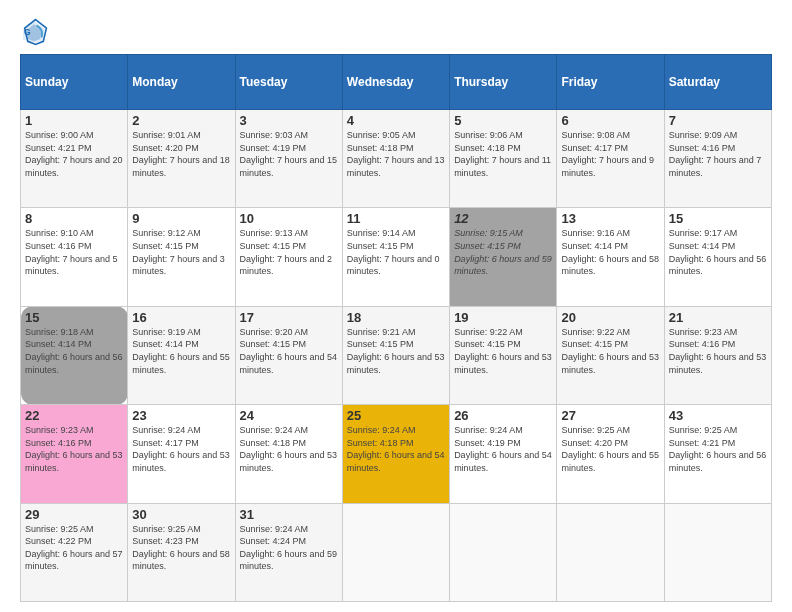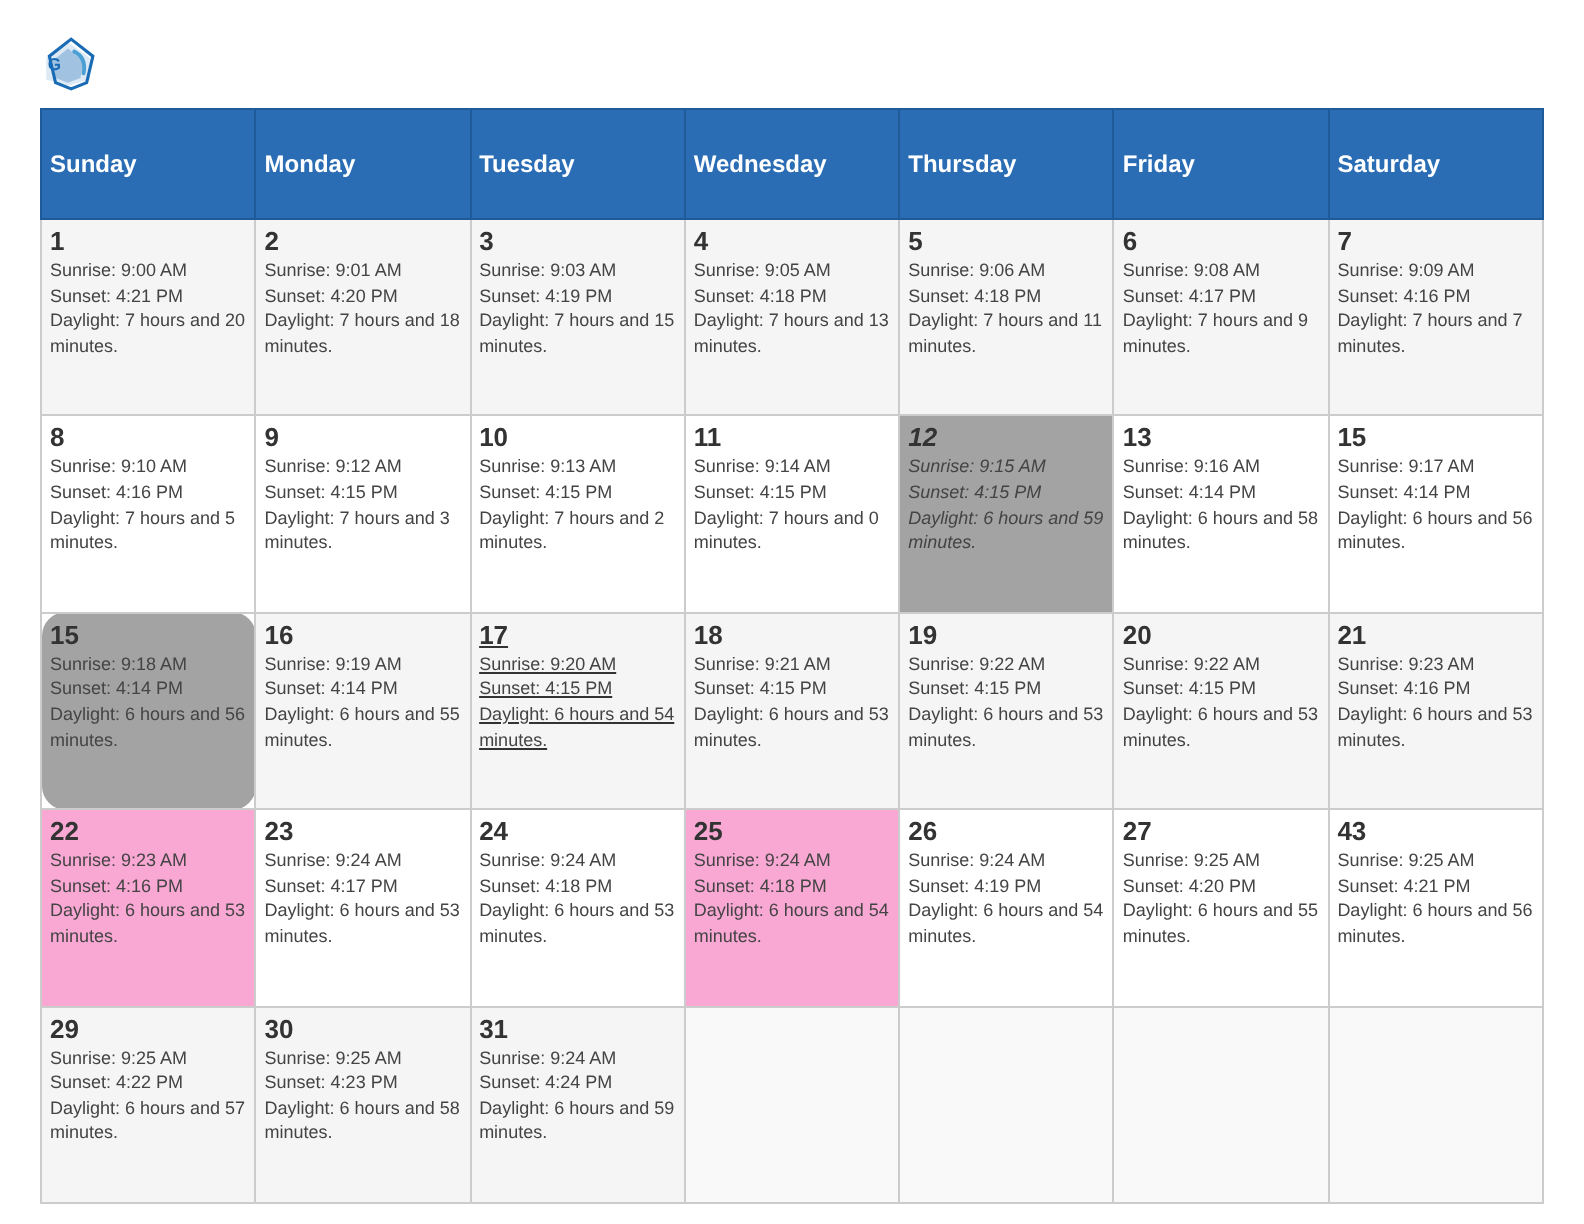--- a/index.html
+++ b/index.html
@@ -193,21 +193,21 @@
         </tr>
         <tr>
           <td style="background: #a3a3a3; border-radius: 12px;">
             <span class="day-num">15</span>
             <div class="day-info">Sunrise: 9:18 AM<br>Sunset: 4:14 PM<br>Daylight: 6 hours and 56 minutes.</div>
           </td>
           <td style="background: rgb(245, 245, 245);">
             <span class="day-num">16</span>
             <div class="day-info">Sunrise: 9:19 AM<br>Sunset: 4:14 PM<br>Daylight: 6 hours and 55 minutes.</div>
           </td>
-          <td style="background: rgb(245, 245, 245); text-decoration: underline;">
+          <td style="background: rgb(245, 245, 245);">
             <span class="day-num">17</span>
             <div class="day-info">Sunrise: 9:20 AM<br>Sunset: 4:15 PM<br>Daylight: 6 hours and 54 minutes.</div>
           </td>
           <td style="background: rgb(245, 245, 245);">
             <span class="day-num">18</span>
             <div class="day-info">Sunrise: 9:21 AM<br>Sunset: 4:15 PM<br>Daylight: 6 hours and 53 minutes.</div>
           </td>
           <td style="background: rgb(245, 245, 245);">
             <span class="day-num">19</span>
             <div class="day-info">Sunrise: 9:22 AM<br>Sunset: 4:15 PM<br>Daylight: 6 hours and 53 minutes.</div>
@@ -227,21 +227,21 @@
             <div class="day-info">Sunrise: 9:23 AM<br>Sunset: 4:16 PM<br>Daylight: 6 hours and 53 minutes.</div>
           </td>
           <td style="background: rgb(255, 255, 255);">
             <span class="day-num">23</span>
             <div class="day-info">Sunrise: 9:24 AM<br>Sunset: 4:17 PM<br>Daylight: 6 hours and 53 minutes.</div>
           </td>
           <td style="background: rgb(255, 255, 255);">
             <span class="day-num">24</span>
             <div class="day-info">Sunrise: 9:24 AM<br>Sunset: 4:18 PM<br>Daylight: 6 hours and 53 minutes.</div>
           </td>
-          <td style="background: #f9a8d4;">
+          <td style="background: #eab308;">
             <span class="day-num">25</span>
             <div class="day-info">Sunrise: 9:24 AM<br>Sunset: 4:18 PM<br>Daylight: 6 hours and 54 minutes.</div>
           </td>
           <td style="background: rgb(255, 255, 255);">
             <span class="day-num">26</span>
             <div class="day-info">Sunrise: 9:24 AM<br>Sunset: 4:19 PM<br>Daylight: 6 hours and 54 minutes.</div>
           </td>
           <td style="background: rgb(255, 255, 255);">
             <span class="day-num">27</span>
             <div class="day-info">Sunrise: 9:25 AM<br>Sunset: 4:20 PM<br>Daylight: 6 hours and 55 minutes.</div>

